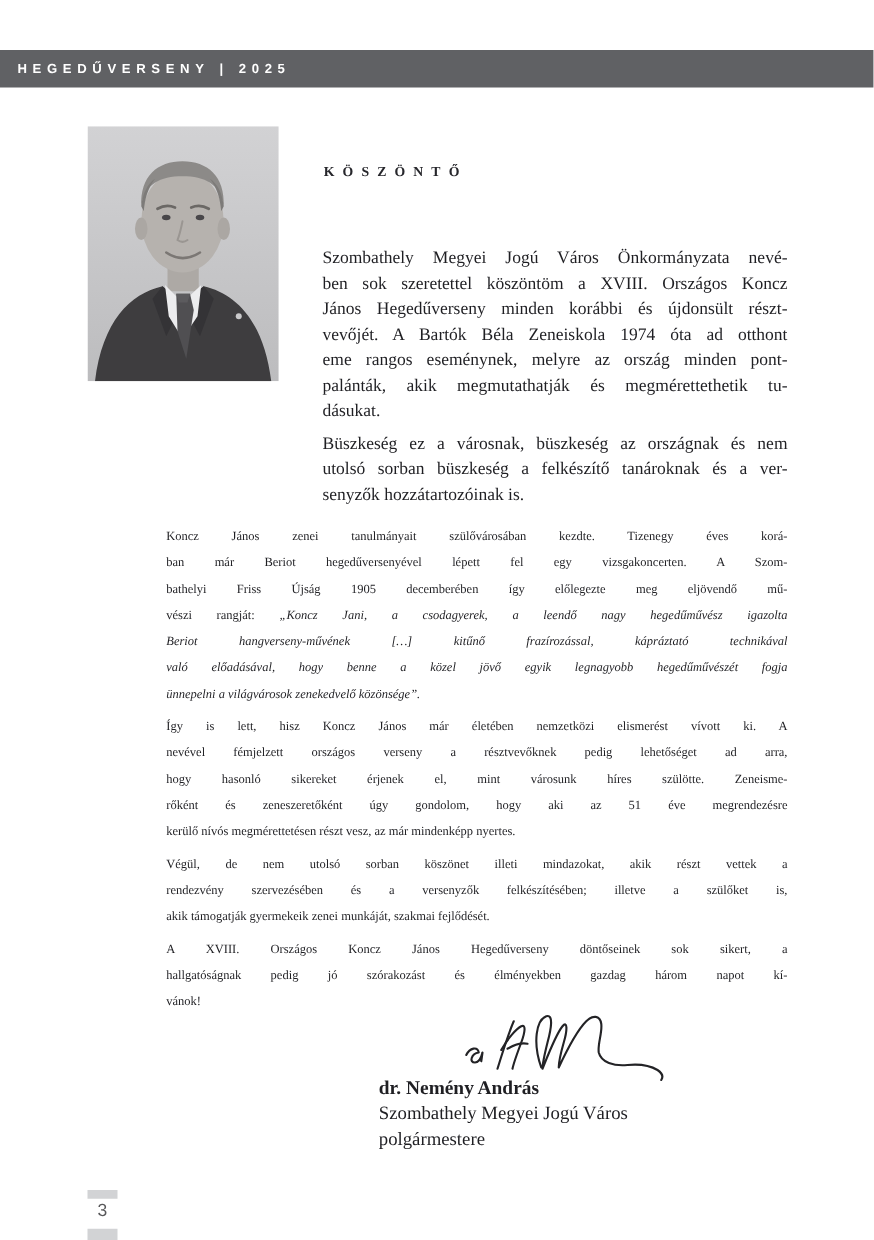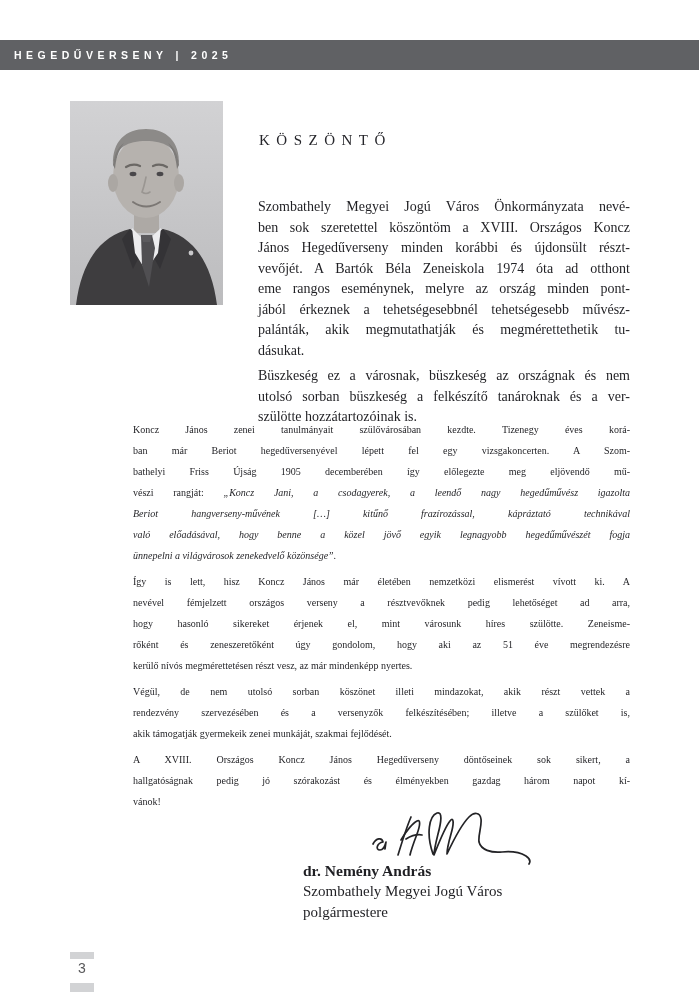--- a/index.html
+++ b/index.html
@@ -28,21 +28,21 @@
     font-family:"Liberation Sans", sans-serif;
     font-weight:bold;color:#ffffff;
     font-size:10.5px;letter-spacing:4.5px;
   }
   .header-bar .sep{margin:0 8px;}
   
   .photo{position:absolute;left:70px;top:61px;width:153px;height:204px;}
   
   .doc-title{
     position:absolute;left:259px;top:92px;
-    font-size:15px;font-weight:normal;letter-spacing:6.5px;
+    font-size:11px;font-weight:bold;letter-spacing:6.5px;
     color:#26262b;
   }
   
   .col-right{
     position:absolute;left:258px;top:157px;width:372px;
     font-size:14px;line-height:20.5px;
   }
   .col-main{
     position:absolute;left:133px;top:379px;width:497px;
     font-size:10px;line-height:21px;
@@ -129,28 +129,27 @@
 
   <div class="doc-title">KÖSZÖNTŐ</div>
 
   <div class="col-right">
     <div class="para">
         <div class="tline"><span>Szombathely Megyei Jogú Város Önkormányzata nevé-</span></div>
         <div class="tline"><span>ben sok szeretettel köszöntöm a XVIII. Országos Koncz</span></div>
         <div class="tline"><span>János Hegedűverseny minden korábbi és újdonsült részt-</span></div>
         <div class="tline"><span>vevőjét. A Bartók Béla Zeneiskola 1974 óta ad otthont</span></div>
         <div class="tline"><span>eme rangos eseménynek, melyre az ország minden pont-</span></div>
-        <div class="tline"><span>jából érkeznek a tehetségesebbnél tehetségesebb művész-</span></div>
         <div class="tline"><span>palánták, akik megmutathatják és megmérettethetik tu-</span></div>
         <div class="tline last"><span>dásukat.</span></div>
       </div>
     <div class="para">
         <div class="tline"><span>Büszkeség ez a városnak, büszkeség az országnak és nem</span></div>
         <div class="tline"><span>utolsó sorban büszkeség a felkészítő tanároknak és a ver-</span></div>
-        <div class="tline last"><span>szülötte hozzátartozóinak is.</span></div>
+        <div class="tline last"><span>senyzők hozzátartozóinak is.</span></div>
       </div>
   </div>
 
   <div class="col-main">
     <div class="para">
         <div class="tline"><span>Koncz János zenei tanulmányait szülővárosában kezdte. Tizenegy éves korá-</span></div>
         <div class="tline"><span>ban már Beriot hegedűversenyével lépett fel egy vizsgakoncerten. A Szom-</span></div>
         <div class="tline"><span>bathelyi Friss Újság 1905 decemberében így előlegezte meg eljövendő mű-</span></div>
         <div class="tline"><span>vészi rangját: </span><span class="it">„Koncz Jani, a csodagyerek, a leendő nagy hegedűművész igazolta</span></div>
         <div class="tline"><span class="it">Beriot hangverseny-művének […] kitűnő frazírozással, kápráztató technikával</span></div>

